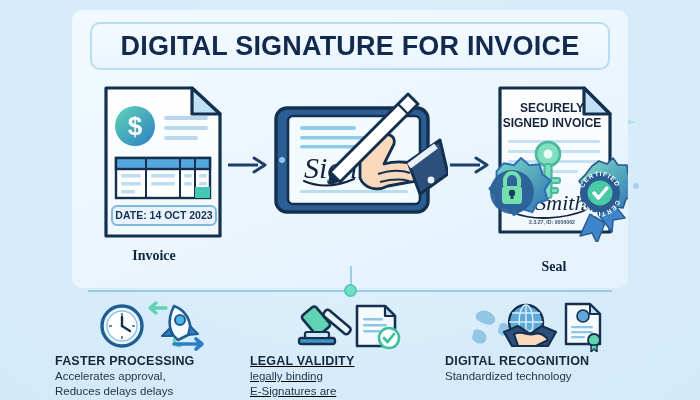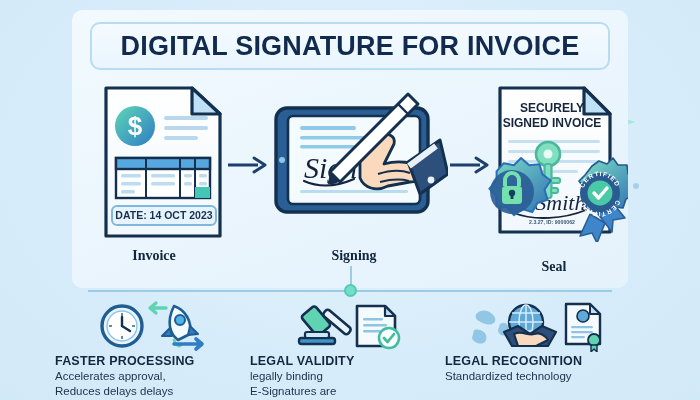--- a/index.html
+++ b/index.html
@@ -49,21 +49,21 @@
   .divider { position: absolute; left: 88px; top: 290px; width: 524px; height: 2px; background: #9ccbe6; }
   .divider-node {
     position: absolute; left: 344px; top: 284px; width: 13px; height: 13px;
     border-radius: 50%; background: #72dfc9; border: 2px solid #56c9b3;
   }
   .divider-stem { position:absolute; left:350px; top:266px; width:2px; height:20px; background:#9ccbe6; }
 
   
   .benefit { position: absolute; top: 300px; width: 200px; }
   #ben-1 { left: 55px; }
-  #ben-2 { left: 250px; }
+  #ben-2 { left: 250px; text-decoration: underline; }
   #ben-3 { left: 445px; }
   .benefit .icons { height: 52px; display:flex; align-items:center; justify-content:center; }
   .ben-title { font-size: 12.5px; font-weight: bold; color: #15273d; margin-top: 2px; letter-spacing:.2px;}
   .ben-sub { font-size: 11.5px; color: #1d3148; line-height: 14px; margin-top: 1px; }
 
   
   .panel { position: absolute; }
   #panel-invoice { left: 88px;  top: 82px; width: 150px; height: 160px; }
   #panel-signing { left: 268px; top: 82px; width: 180px; height: 160px; }
   #panel-seal    { left: 478px; top: 82px; width: 150px; height: 160px; }
@@ -230,21 +230,20 @@
       <path d="M141 84 L168 64" stroke="#e8f1f8" stroke-width="6"></path>
       <circle cx="163" cy="98" r="3.4" fill="#e8f1f8"></circle>
 
       <g>
         <path d="M62 90 L128 24 L140 12 L150 22 L138 34 L72 100 Z" fill="#ffffff" stroke="#14304f" stroke-width="3" stroke-linejoin="round"></path>
         <path d="M130 22 L140 32" stroke="#14304f" stroke-width="2.4"></path>
         <path d="M62 90 L72 100 L60 102 Z" fill="#14304f"></path>
       </g>
     </svg>
   </div>
-  <div class="step-label" id="lbl-signing">Signing</div>
 
   <div class="arrow" id="arrow-2">
     <svg width="40" height="18" viewBox="0 0 40 18">
       <line x1="0" y1="9" x2="30" y2="9" stroke="#1d3f6b" stroke-width="3"></line>
       <path d="M26 2 L37 9 L26 16" fill="none" stroke="#1d3f6b" stroke-width="3" stroke-linecap="round" stroke-linejoin="round"></path>
     </svg>
   </div>
 
   <div class="panel" id="panel-seal">
     <svg width="150" height="160" viewBox="0 0 150 160">
@@ -396,17 +395,17 @@
           <g fill="#8fc4e4">
             <rect x="101" y="26" width="22" height="2.2" rx="1.1"></rect>
             <rect x="101" y="31" width="22" height="2.2" rx="1.1"></rect>
             <rect x="101" y="36" width="14" height="2.2" rx="1.1"></rect>
           </g>
           <circle cx="124" cy="40" r="6" fill="#5fd3b2" stroke="#15304f" stroke-width="1.8"></circle>
           <path d="M121 45 L121 52 L124 49 L127 52 L127 45 Z" fill="#5fd3b2" stroke="#15304f" stroke-width="1.4" stroke-linejoin="round"></path>
         </g>
       </svg>
     </div>
-    <div class="ben-title">LEGAL RECOGNITION</div>
+    <div class="ben-title">DIGITAL RECOGNITION</div>
     <div class="ben-sub">Standardized technology</div>
   </div>
 
 </div>
 
 </body></html>

